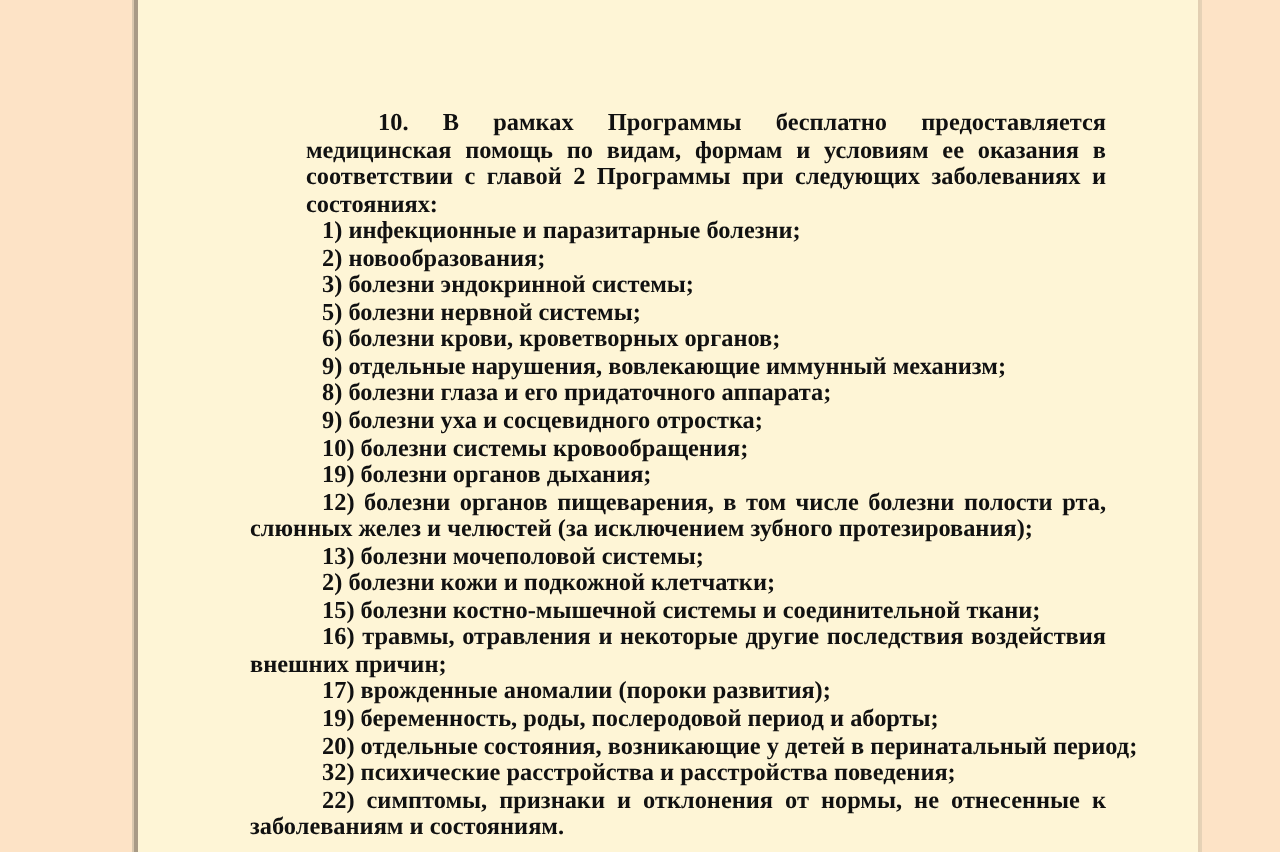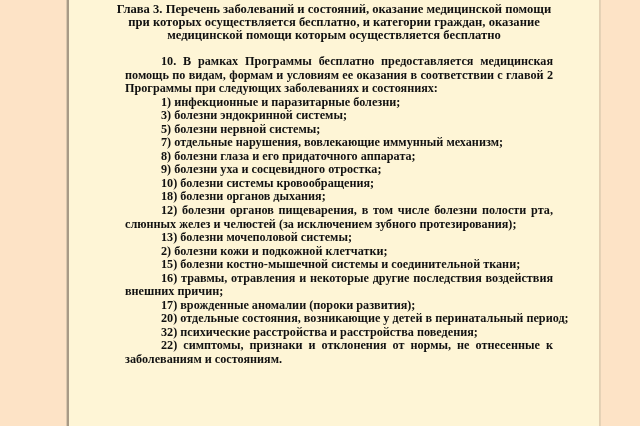--- a/index.html
+++ b/index.html
@@ -20,49 +20,47 @@
     .title {
       position:absolute; left:0; right:0; top:5px;
       text-align:center; font-weight:bold; font-size:12.6px; line-height:13.2px;
       padding:0 30px;
     }
     .title div { white-space:nowrap; }
     .body {
       position:absolute; left:56px; width:428px; top:57px;
       font-size:12.2px; line-height:13.55px; font-weight:bold;
     }
-    .para { text-align:justify; text-indent:36px; }
+    .para { text-align:justify; text-indent:36px;margin-left:28px; }
     .para.last-left { text-align-last:left; }
     .item { text-indent:36px; text-align:justify; }
     .item.wrap { text-align-last:left; }
     .item.nowrap { white-space:nowrap; }
   </style>
 </head>
 <body>
 
 <div class="page">
-  <div class="title">
-    <div>Глава 3. Перечень заболеваний и состояний, оказание медицинской помощи</div>
-    <div>при которых осуществляется бесплатно, и категории граждан, оказание</div>
-    <div>медицинской помощи которым осуществляется бесплатно</div>
-  </div>
 
   <div class="body">
     <div class="para last-left">10. В рамках Программы бесплатно предоставляется медицинская помощь по видам, формам и условиям ее оказания в соответствии с главой 2 Программы при следующих заболеваниях и состояниях:</div>
     <div class="item nowrap">1) инфекционные и паразитарные болезни;</div>
+    <div class="item nowrap">2) новообразования;</div>
     <div class="item nowrap">3) болезни эндокринной системы;</div>
     <div class="item nowrap">5) болезни нервной системы;</div>
-    <div class="item nowrap">7) отдельные нарушения, вовлекающие иммунный механизм;</div>
+    <div class="item nowrap">6) болезни крови, кроветворных органов;</div>
+    <div class="item nowrap">9) отдельные нарушения, вовлекающие иммунный механизм;</div>
     <div class="item nowrap">8) болезни глаза и его придаточного аппарата;</div>
     <div class="item nowrap">9) болезни уха и сосцевидного отростка;</div>
     <div class="item nowrap">10) болезни системы кровообращения;</div>
-    <div class="item nowrap">18) болезни органов дыхания;</div>
+    <div class="item nowrap">19) болезни органов дыхания;</div>
     <div class="item wrap">12) болезни органов пищеварения, в том числе болезни полости рта, слюнных желез и челюстей (за исключением зубного протезирования);</div>
     <div class="item nowrap">13) болезни мочеполовой системы;</div>
     <div class="item nowrap">2) болезни кожи и подкожной клетчатки;</div>
     <div class="item nowrap">15) болезни костно-мышечной системы и соединительной ткани;</div>
     <div class="item wrap">16) травмы, отравления и некоторые другие последствия воздействия внешних причин;</div>
     <div class="item nowrap">17) врожденные аномалии (пороки развития);</div>
+    <div class="item nowrap">19) беременность, роды, послеродовой период и аборты;</div>
     <div class="item nowrap">20) отдельные состояния, возникающие у детей в перинатальный период;</div>
     <div class="item nowrap">32) психические расстройства и расстройства поведения;</div>
     <div class="item wrap">22) симптомы, признаки и отклонения от нормы, не отнесенные к заболеваниям и состояниям.</div>
   </div>
 </div>
 
 </body></html>

